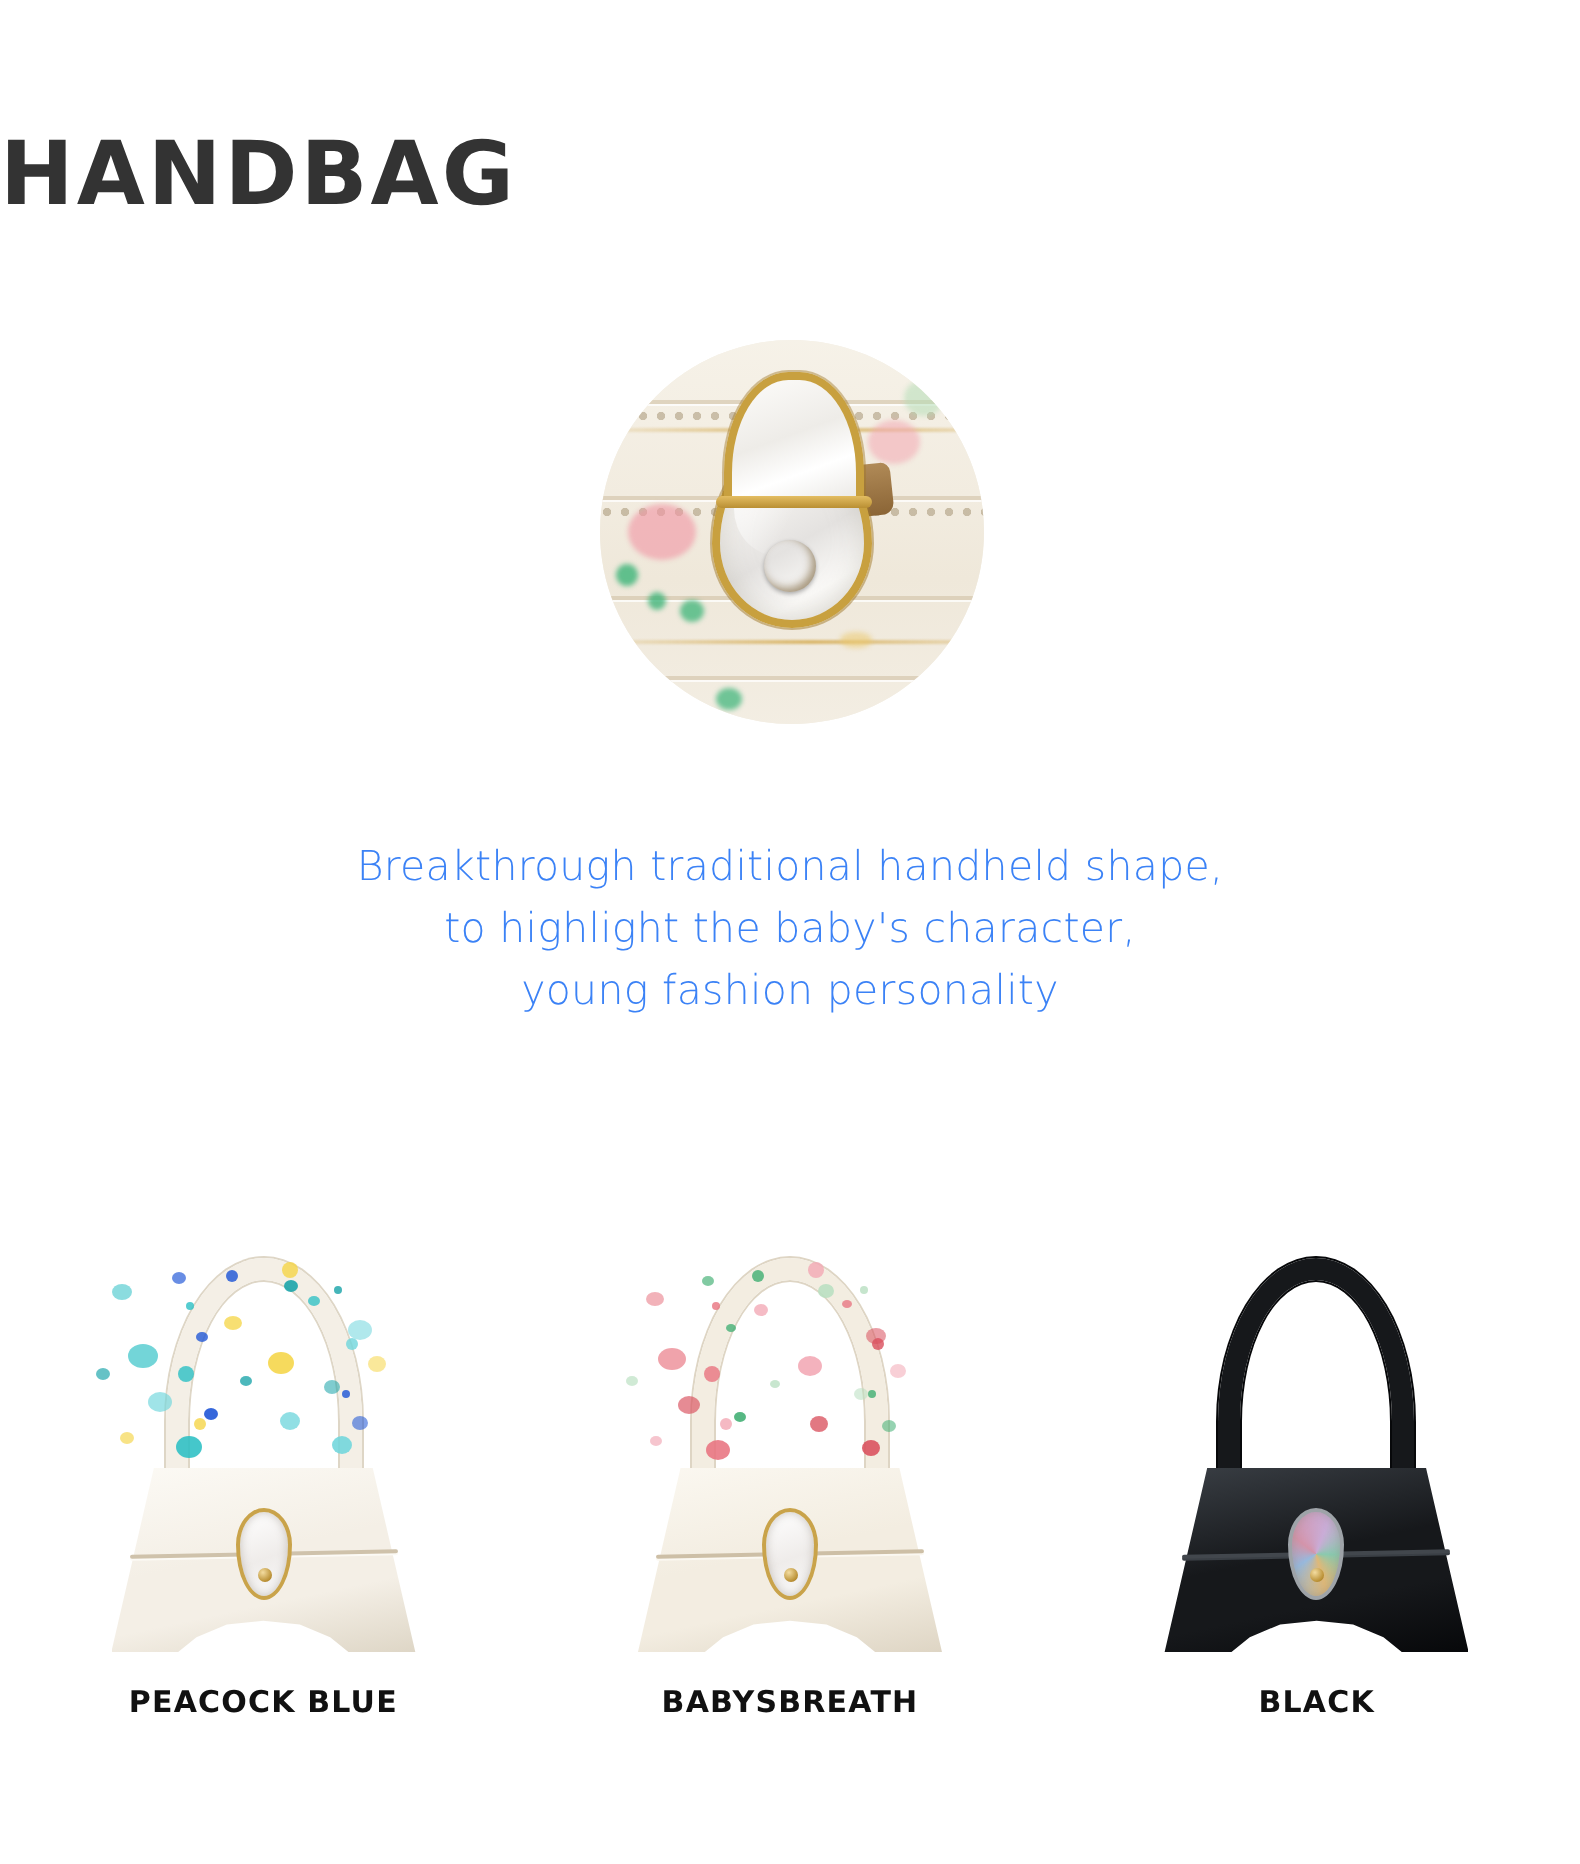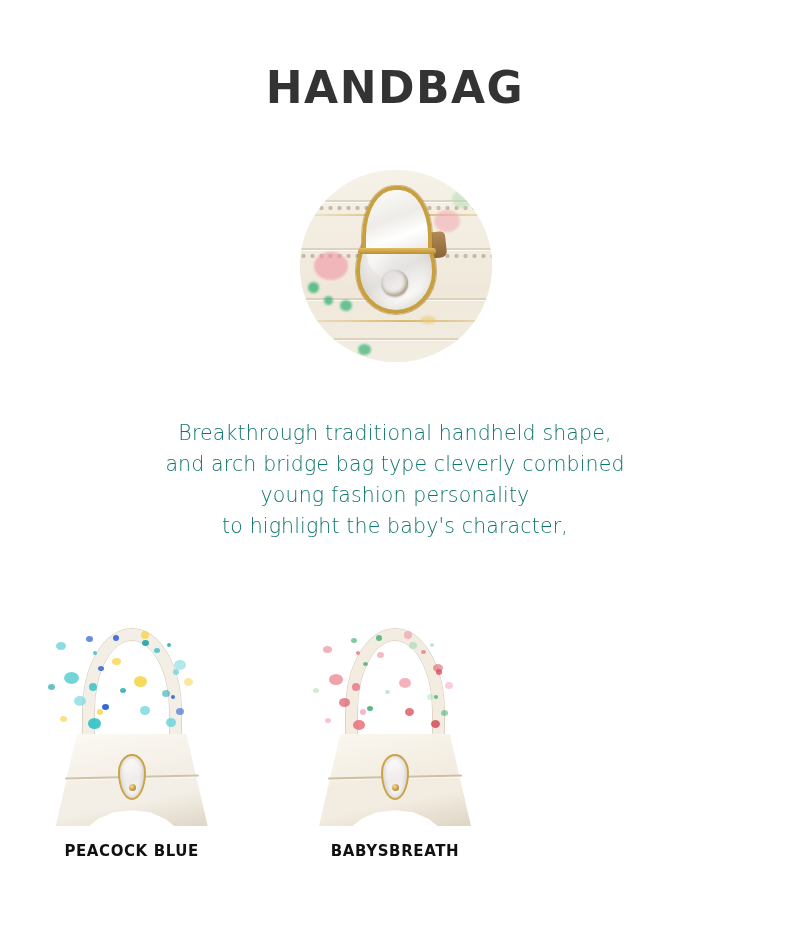--- a/index.html
+++ b/index.html
@@ -18,21 +18,20 @@
     height: 932px;
     background: #ffffff;
   }
 
   
   .title {
     position: absolute;
     top: 62px;
     left: 0;
     width: 790px;
-    text-align: center;
     font-size: 44px;
     font-weight: 700;
     letter-spacing: 1.5px;
     color: #333333;
     font-family: "DejaVu Sans", sans-serif;
   }
 
   
   .hero-circle {
     position: absolute;
@@ -122,21 +121,21 @@
 
   
   .description {
     position: absolute;
     top: 418px;
     left: 0;
     width: 790px;
     text-align: center;
     font-size: 20.5px;
     line-height: 31px;
-    color: #0f766e;
+    color: #3b82f6;
     font-weight: 300;
     letter-spacing: .15px;
     font-family: "DejaVu Sans", sans-serif;
   }
   .description p { white-space: nowrap; }
 
   
   .products {
     position: absolute;
     top: 626px;
@@ -246,23 +245,22 @@
         <div class="clasp-drop"></div>
         <div class="clasp-arch"></div>
         <div class="clasp-arch-bar"></div>
         <div class="clasp-stud"></div>
       </div>
     </div>
   </div>
 
   <div class="description">
     <p>Breakthrough traditional handheld shape,</p>
-    <p>and arch bridge bag type cleverly combined</p>
+    <p>to highlight the baby's character,</p>
     <p>young fashion personality</p>
-    <p>to highlight the baby's character,</p>
   </div>
 
   <div class="products">
 
     <div class="product">
       <div class="bag">
         <div class="handle" id="handle-1" style="border-color: rgb(244, 239, 230); background: transparent; box-shadow: rgb(222, 214, 198) 0px 0px 0px 1px inset, rgb(222, 214, 198) 0px 0px 0px 1px;"></div>
         <div class="body" id="body-1" style="background: linear-gradient(168deg, rgb(252, 250, 245) 0%, rgb(244, 239, 230) 46%, rgb(244, 239, 230) 68%, rgb(222, 214, 198) 100%);"></div>
         <div class="seam">
           <div class="seam-line" id="seam-1" style="background: rgb(207, 194, 171); box-shadow: rgb(252, 250, 245) 0px 1px 0px;"></div>
@@ -339,15 +337,28 @@
             <div class="splat" style="left: 125px; top: 17px; width: 4px; height: 4px; background: rgb(184, 223, 192); opacity: 0.8; z-index: 5;"></div>
             <div class="splat" style="left: 131px; top: 43px; width: 6px; height: 6px; background: rgb(217, 79, 92); opacity: 0.8; z-index: 5;"></div>
             <div class="splat" style="left: 47px; top: 57px; width: 8px; height: 8px; background: rgb(232, 115, 127); opacity: 0.8; z-index: 5;"></div>
             <div class="splat" style="left: 129px; top: 69px; width: 4px; height: 4px; background: rgb(63, 174, 114); opacity: 0.8; z-index: 5;"></div>
             <div class="splat" style="left: 55px; top: 83px; width: 6px; height: 6px; background: rgb(242, 167, 180); opacity: 0.8; z-index: 5;"></div>
           </div>
       </div>
       <div class="swatch-label">BABYSBREATH</div>
     </div>
 
+    <div class="product">
+      <div class="bag">
+        <div class="handle" id="handle-2" style="border-color: rgb(22, 24, 27); background: transparent; box-shadow: rgb(7, 8, 10) 0px 0px 0px 1px inset, rgb(7, 8, 10) 0px 0px 0px 1px;"></div>
+        <div class="body" id="body-2" style="background: linear-gradient(168deg, rgb(58, 63, 69) 0%, rgb(22, 24, 27) 46%, rgb(22, 24, 27) 68%, rgb(7, 8, 10) 100%);"></div>
+        <div class="seam">
+          <div class="seam-line" id="seam-2" style="background: rgb(66, 71, 77); box-shadow: rgb(58, 63, 69) 0px 1px 0px;"></div>
+        </div>
+        <div class="mini-clasp" id="clasp-2" style="background: conic-gradient(from 20deg, rgb(201, 167, 216), rgb(127, 200, 169), rgb(224, 180, 106), rgb(143, 182, 224), rgb(216, 143, 168), rgb(201, 167, 216)); border: 2px solid rgb(154, 160, 166); box-shadow: rgba(140, 130, 120, 0.45) 0px 0px 5px inset; filter: saturate(0.85) brightness(1.02);"></div>
+        <div class="mini-stud"></div>
+        <div id="splat-2"></div>
+      </div>
+      <div class="swatch-label">BLACK</div>
+    </div>
 
   </div>
 </div>
 
 </body></html>

